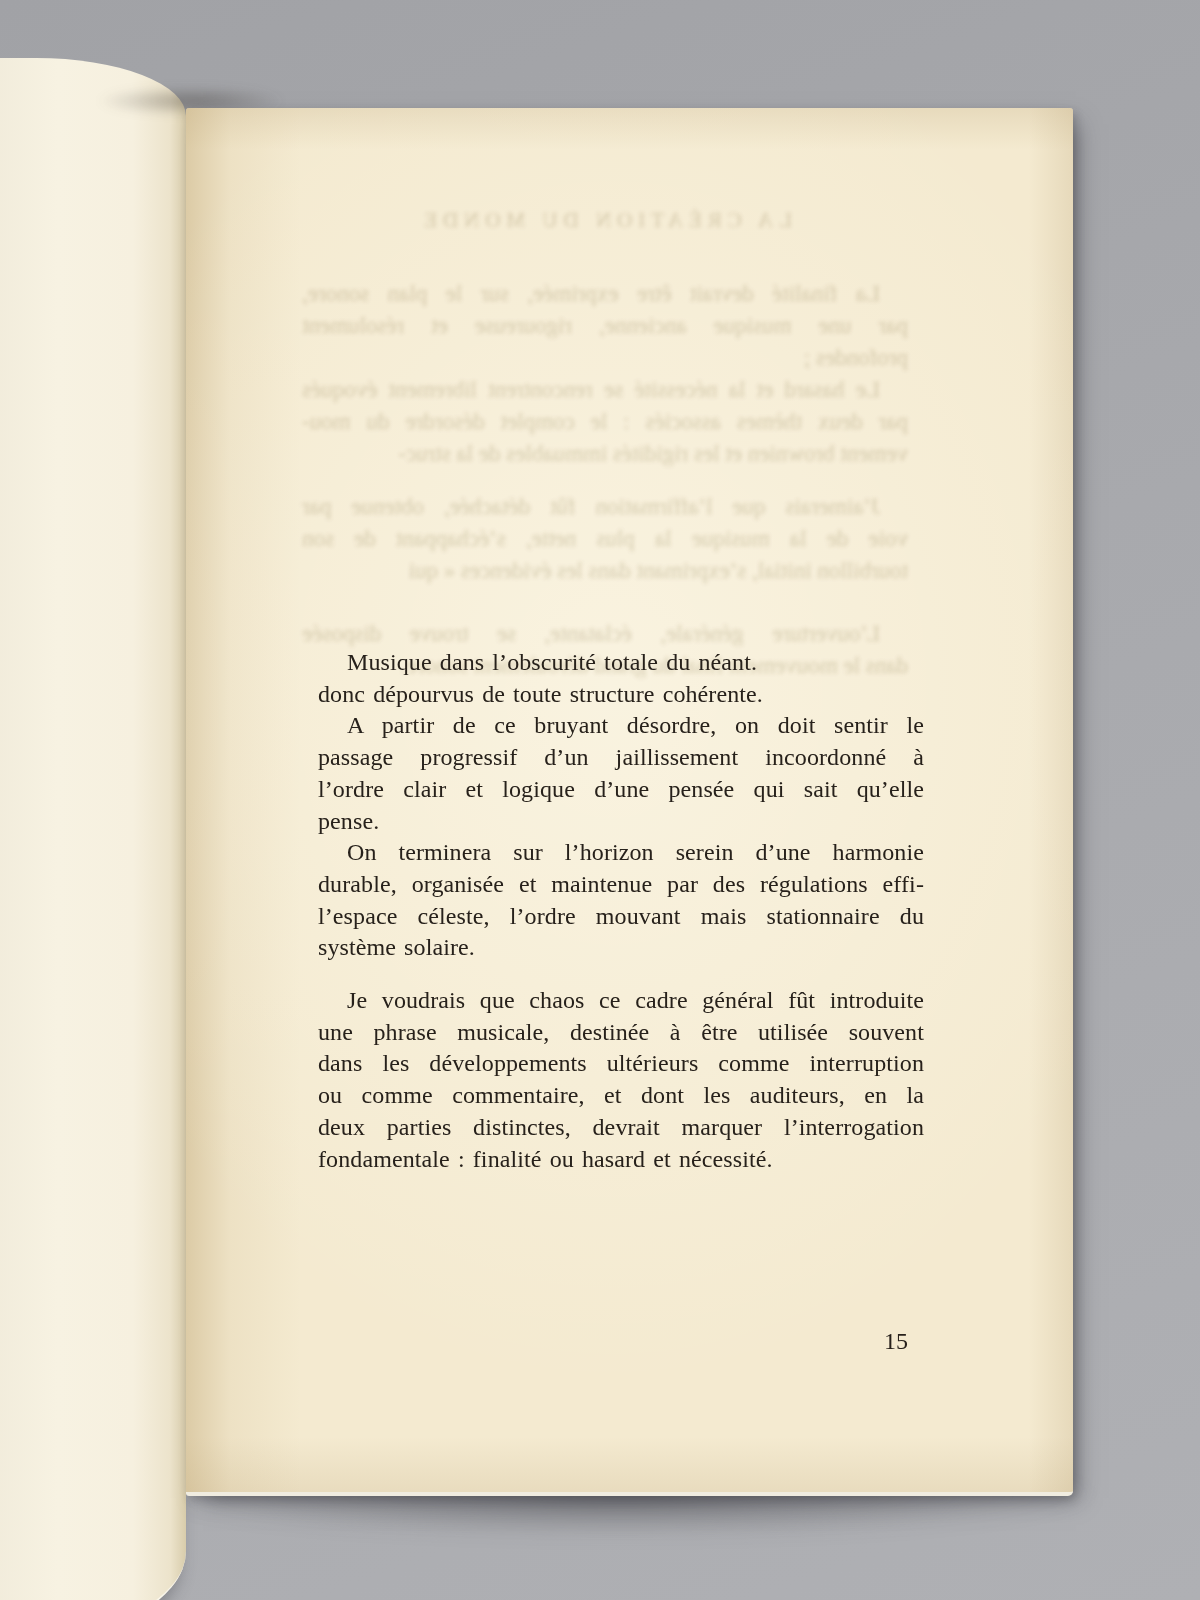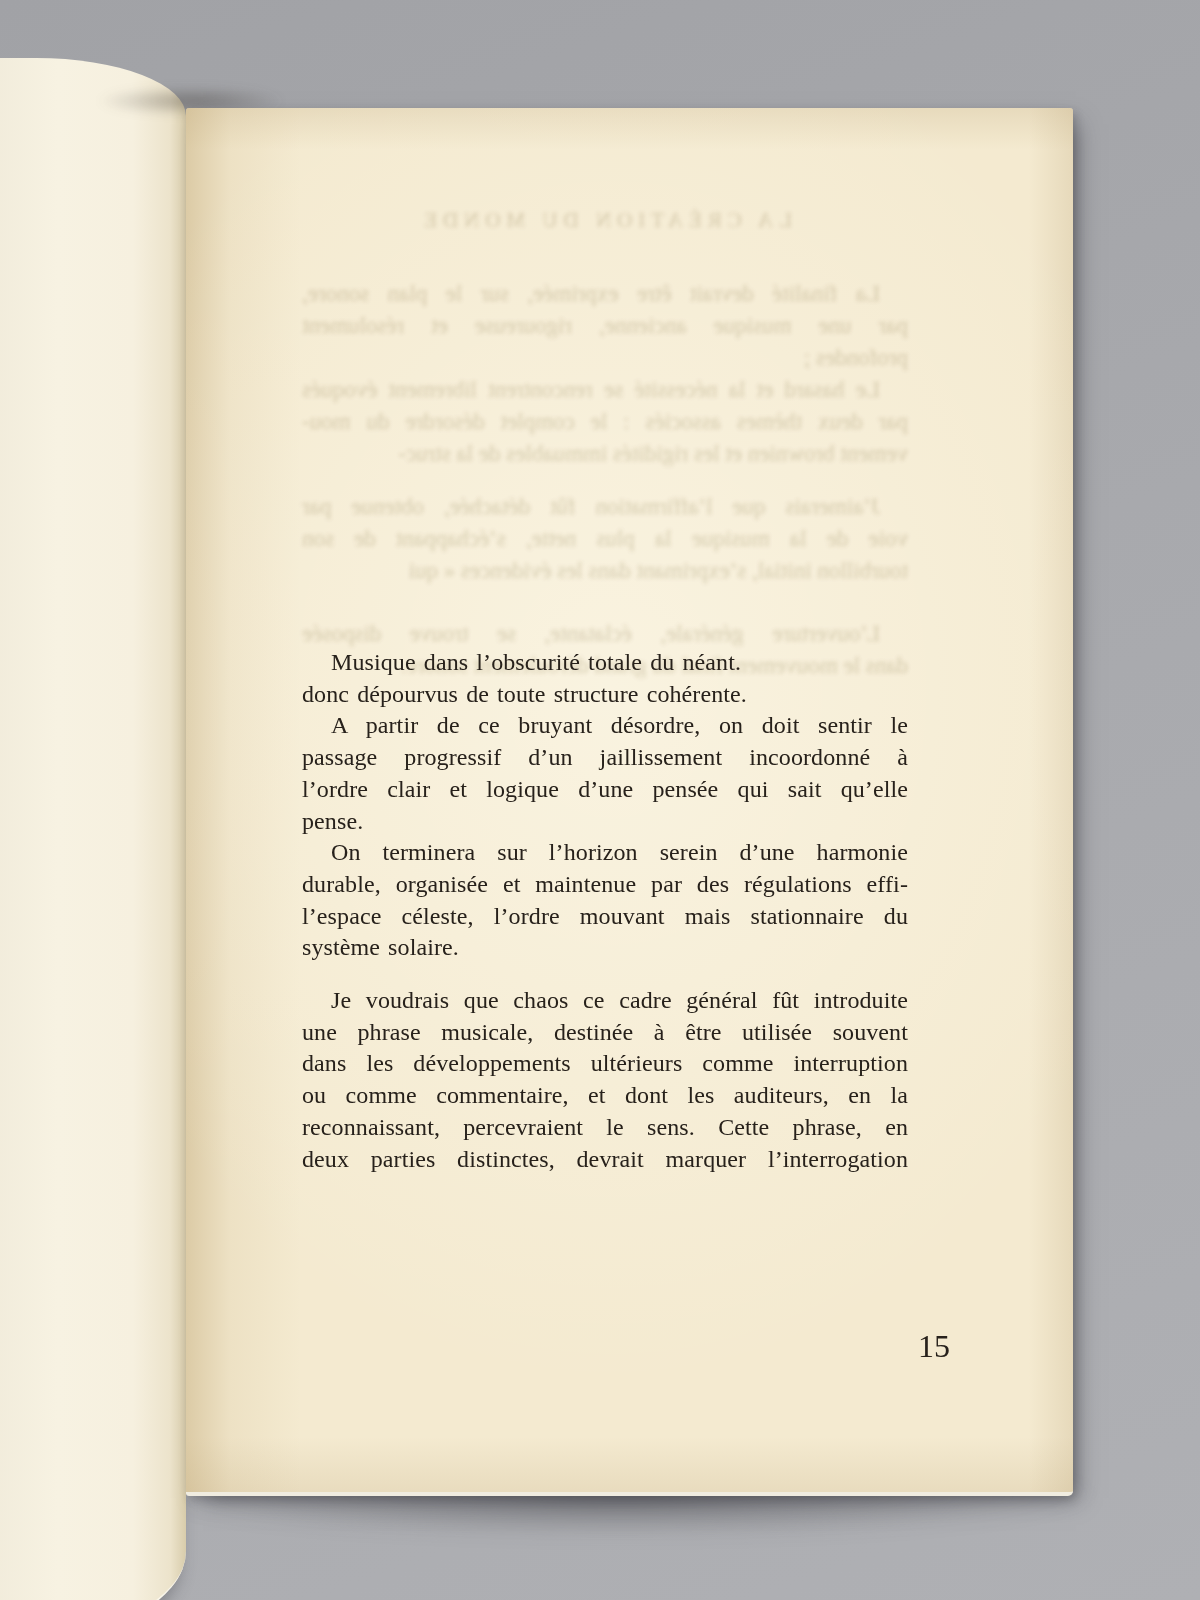--- a/index.html
+++ b/index.html
@@ -53,30 +53,30 @@
   .ghost .heading{
     text-align:center; font-size:21px; letter-spacing:6px;
     margin-bottom:45px; white-space:nowrap;
   }
   .ghost .line{font-size:23px; line-height:32px; white-space:nowrap;
     text-align:justify; text-align-last:justify;}
   .ghost .line.last{text-align:left; text-align-last:left;}
   .ghost .line.first{text-indent:28px;}
   
   .body-text{
-    position:absolute; left:116px; top:539px; width:606px;
+    position:absolute; left:132px; top:539px; width:606px;
     color:#27211b; font-size:24px; line-height:31.7px;
     letter-spacing:.1px; word-spacing:2px;
   }
   .body-text .line{white-space:nowrap; text-align:justify; text-align-last:justify;}
   .body-text .line.last{text-align:left; text-align-last:left;}
   .body-text .line.first{text-indent:29px;}
   .page-number{
-    position:absolute; left:732px; top:1220px; width:60px;
-    color:#27211b; font-size:32px;
+    position:absolute; left:698px; top:1220px; width:60px;
+    color:#27211b; font-size:24px;
   }
 </style>
 </head>
 <body>
 
 <div class="photo">
 
   <div class="floor-shadow"></div>
 
   <div class="left-page"></div>
@@ -126,21 +126,21 @@
           <div class="line first">On terminera sur l’horizon serein d’une harmonie</div>
           <div class="line">durable, organisée et maintenue par des régulations effi-</div>
           <div class="line">l’espace céleste, l’ordre mouvant mais stationnaire du</div>
           <div class="line last">système solaire.</div>
         </div>
         <div class="para" style="margin-top: 21px;">
           <div class="line first">Je voudrais que chaos ce cadre général fût introduite</div>
           <div class="line">une phrase musicale, destinée à être utilisée souvent</div>
           <div class="line">dans les développements ultérieurs comme interruption</div>
           <div class="line">ou comme commentaire, et dont les auditeurs, en la</div>
-          <div class="line">reconnaissant, percevraient le sens. Cette phrase, en</div>
           <div class="line">deux parties distinctes, devrait marquer l’interrogation</div>
+          <div class="line last">fondamentale : finalité ou hasard et nécessité.</div>
         </div>
       </div>
 
     <div class="page-number">15</div>
   </div>
 
 </div>
 
 </body></html>

